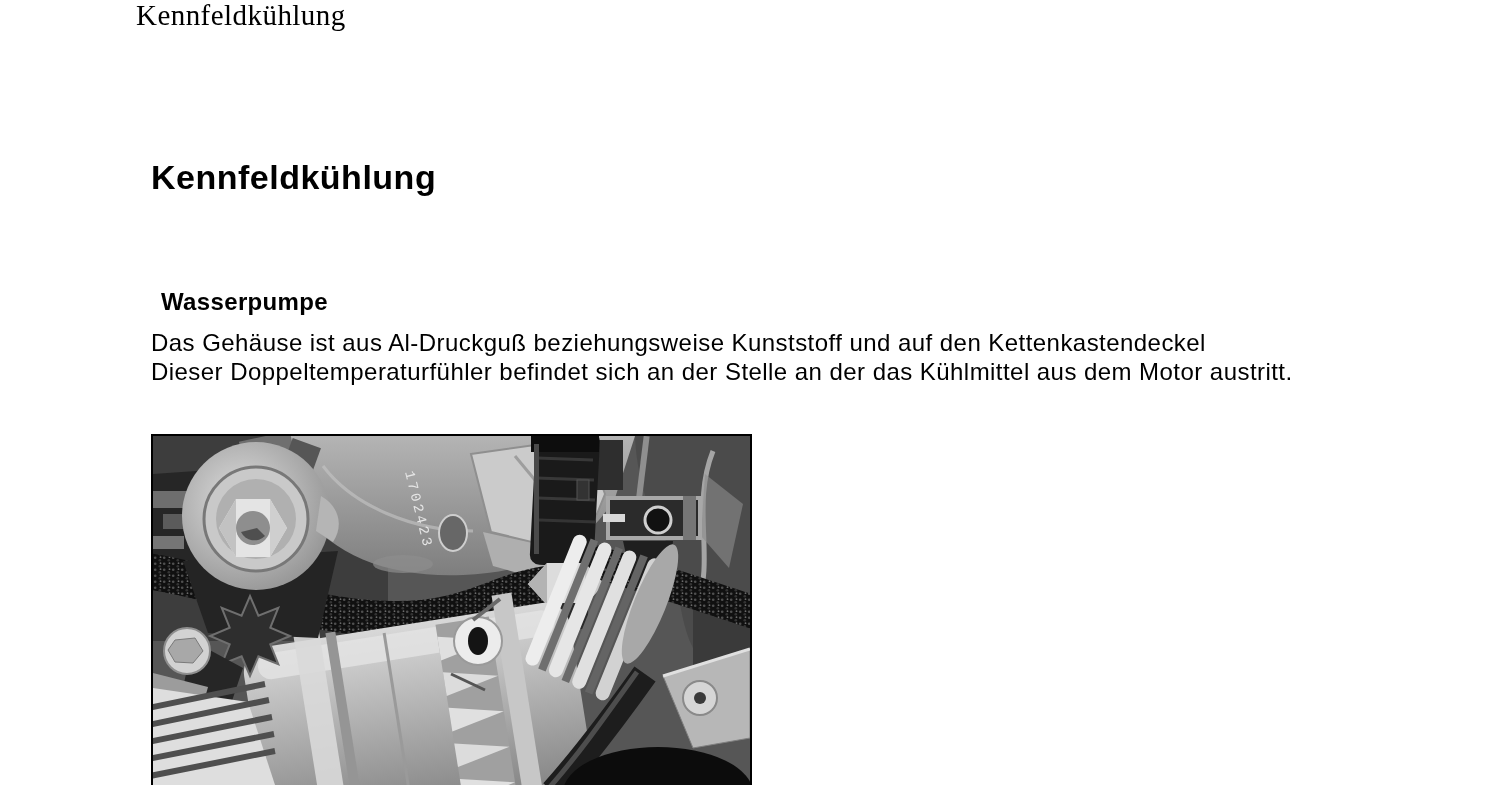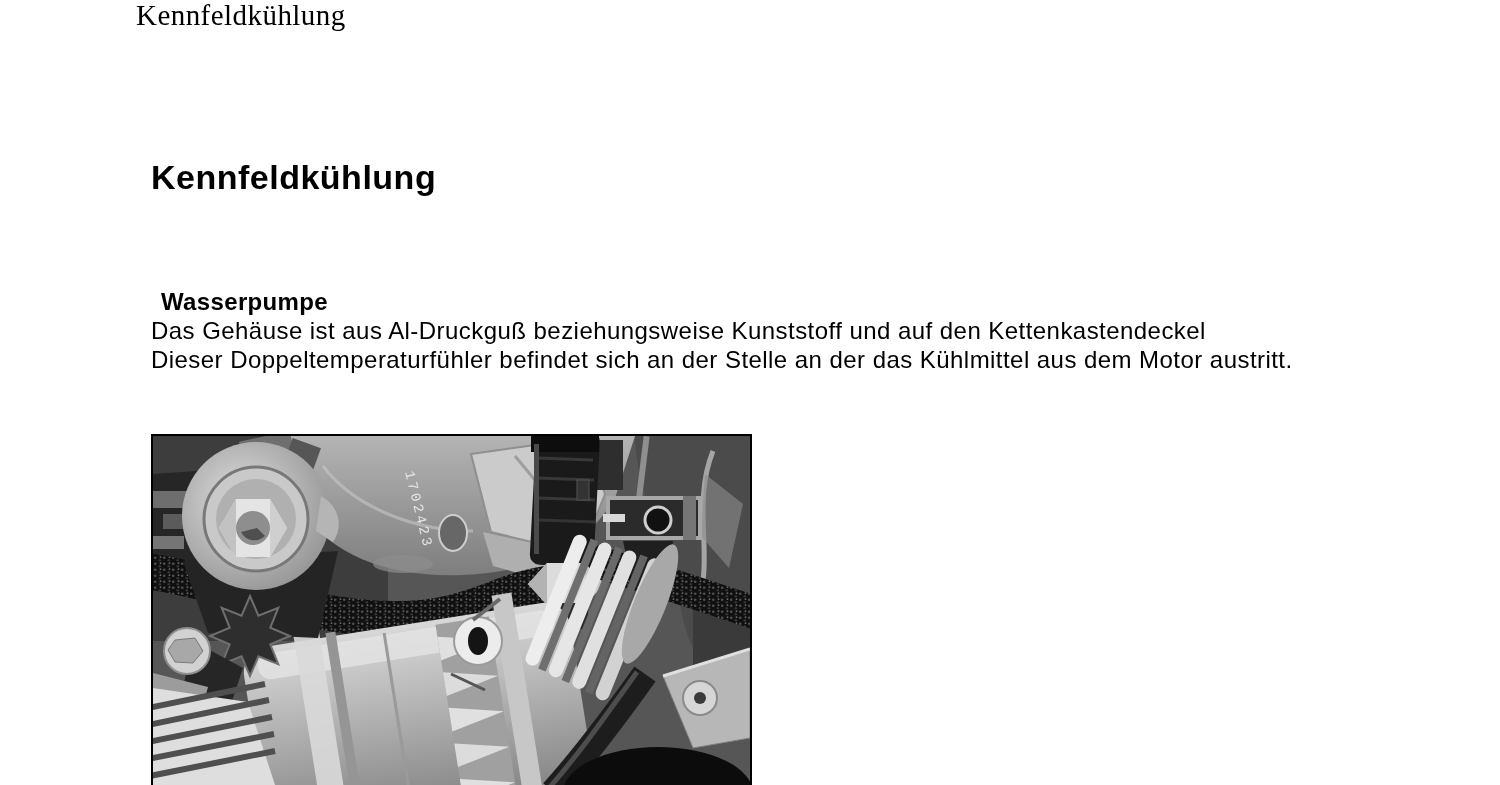--- a/index.html
+++ b/index.html
@@ -37,21 +37,21 @@
     left: 149px; top: 275px;
     margin: 12px;
     font-size: 24px;
     font-weight: bold;
     line-height: 29px;
     letter-spacing: 0.35px;
     white-space: nowrap;
   }
   .paragraph {
     position: absolute;
-    left: 151px; top: 316px;
+    left: 151px; top: 328px;
     font-size: 24px;
     line-height: 29px;
     letter-spacing: 0.45px;
     white-space: nowrap;
   }
   .figure {
     position: absolute;
     left: 151px; top: 434px;
     width: 601px; height: 351px;
     box-sizing: border-box;

